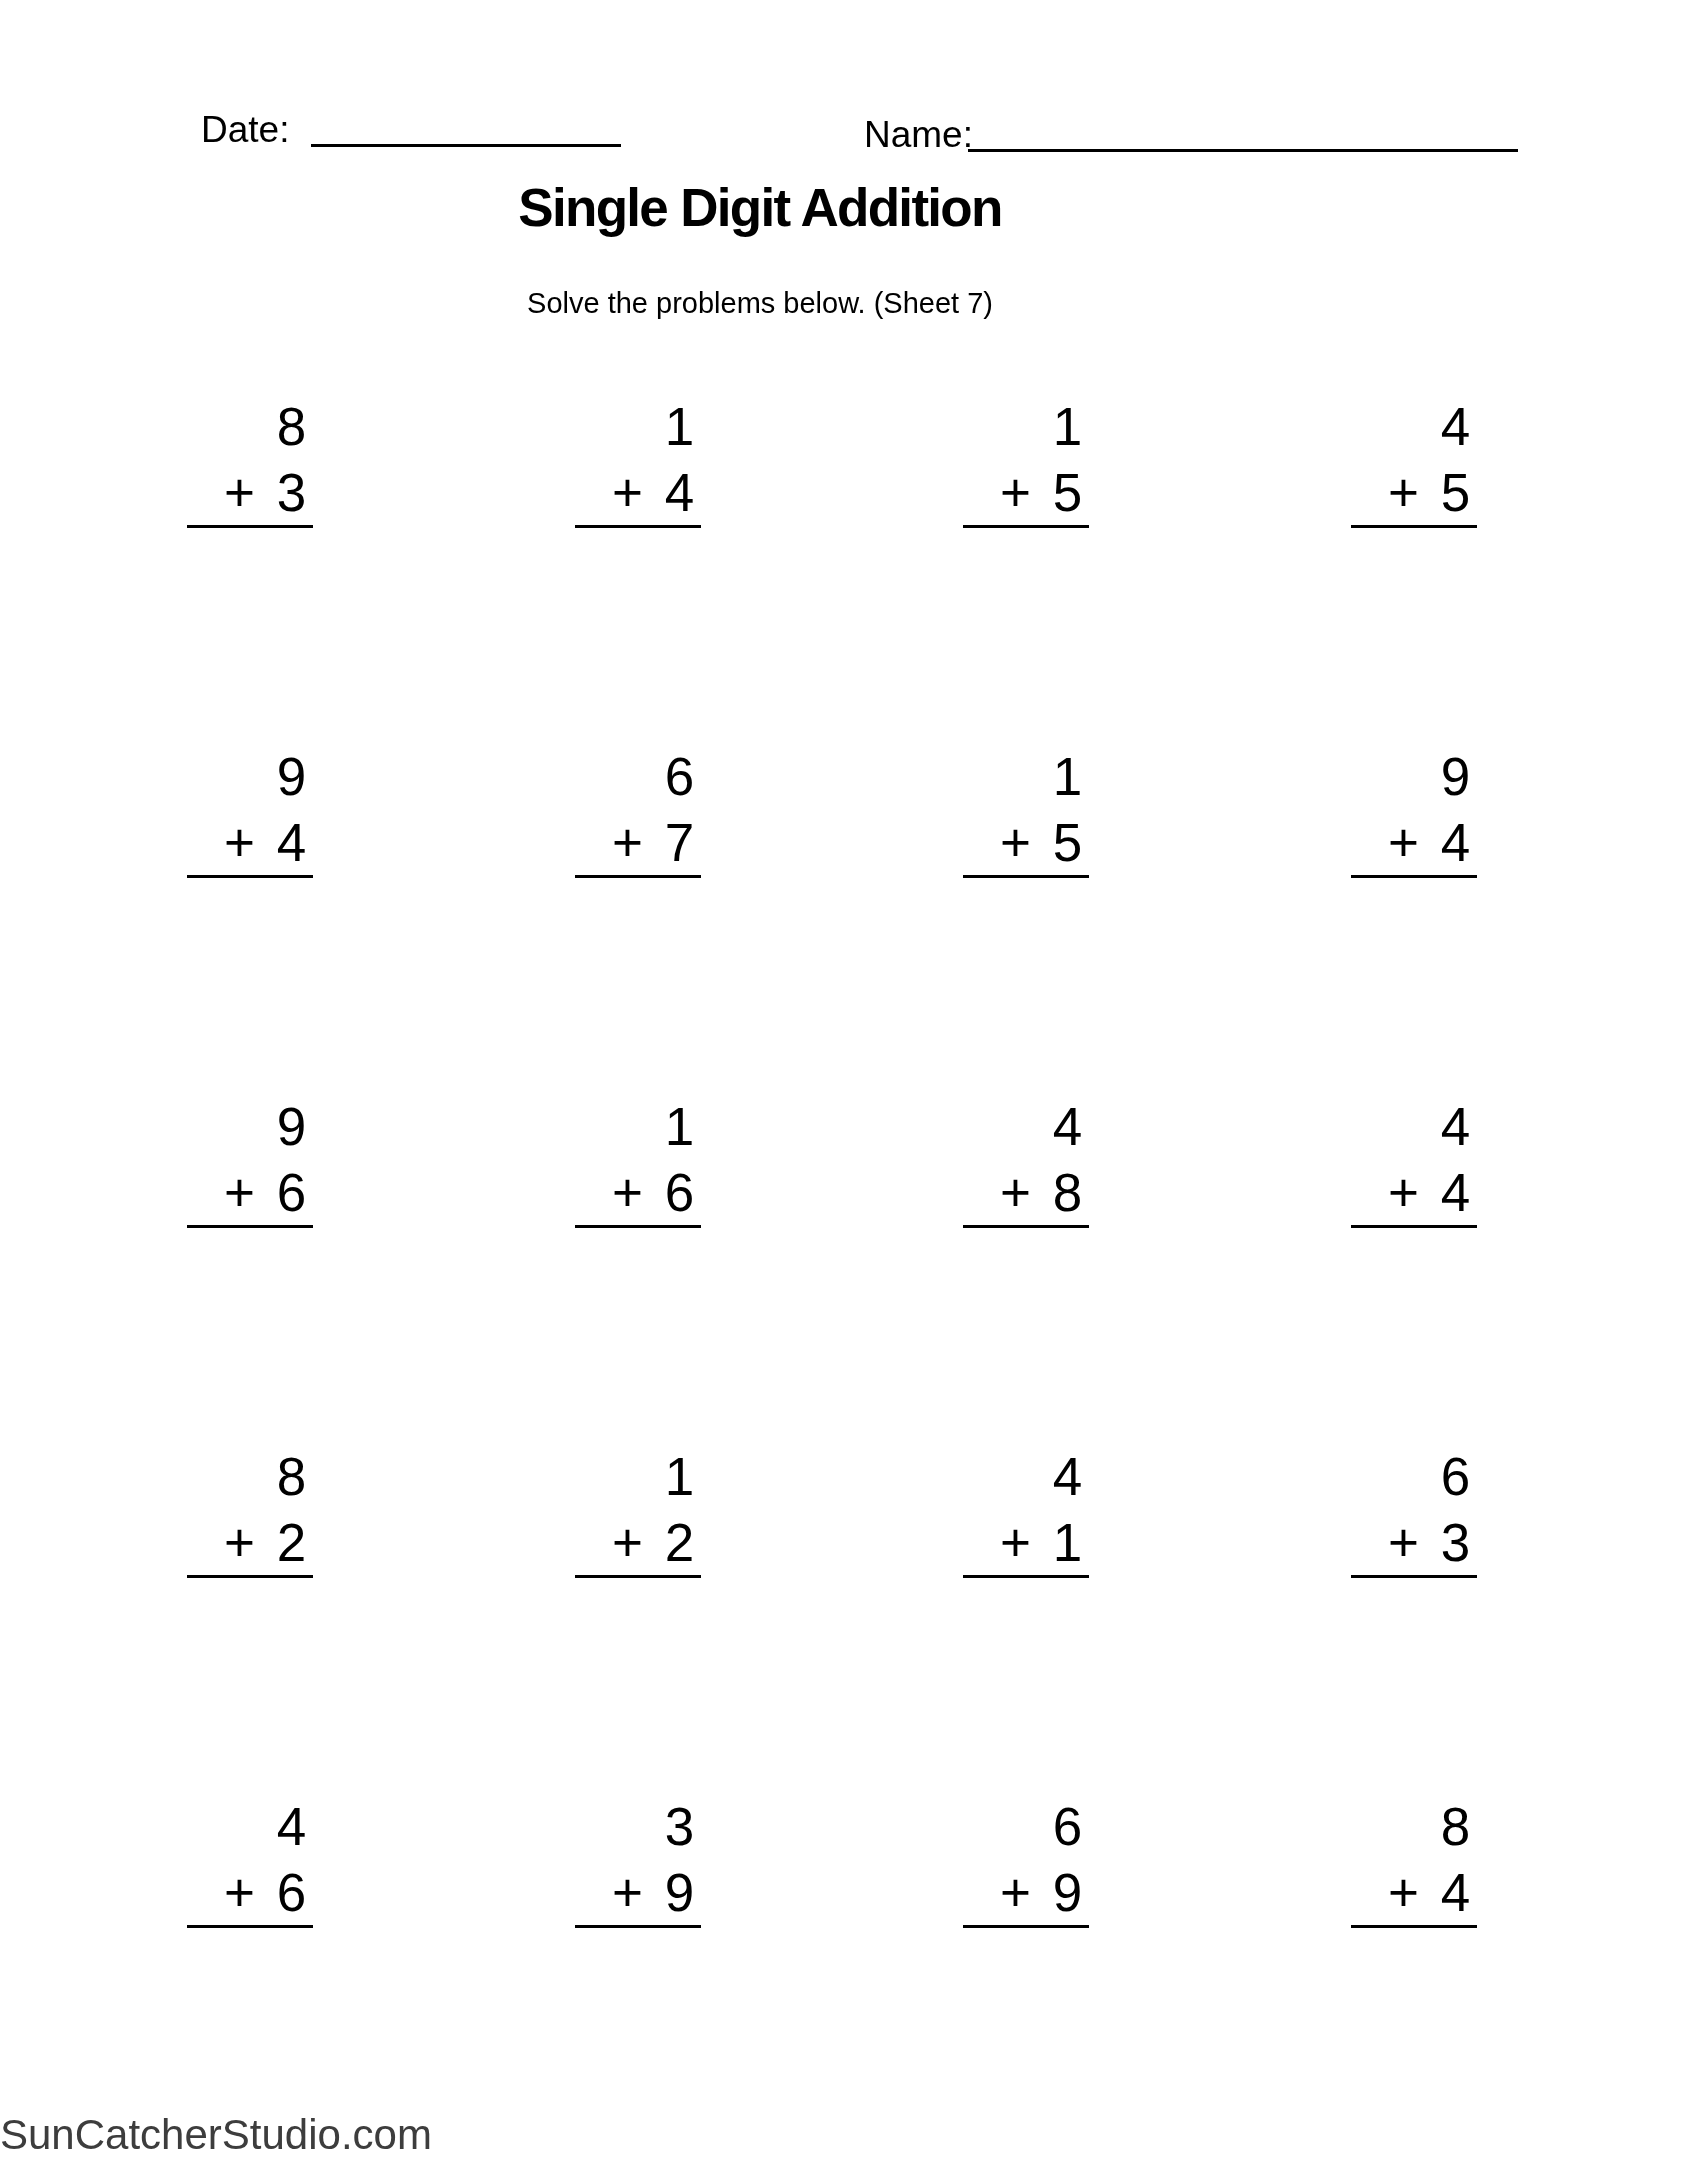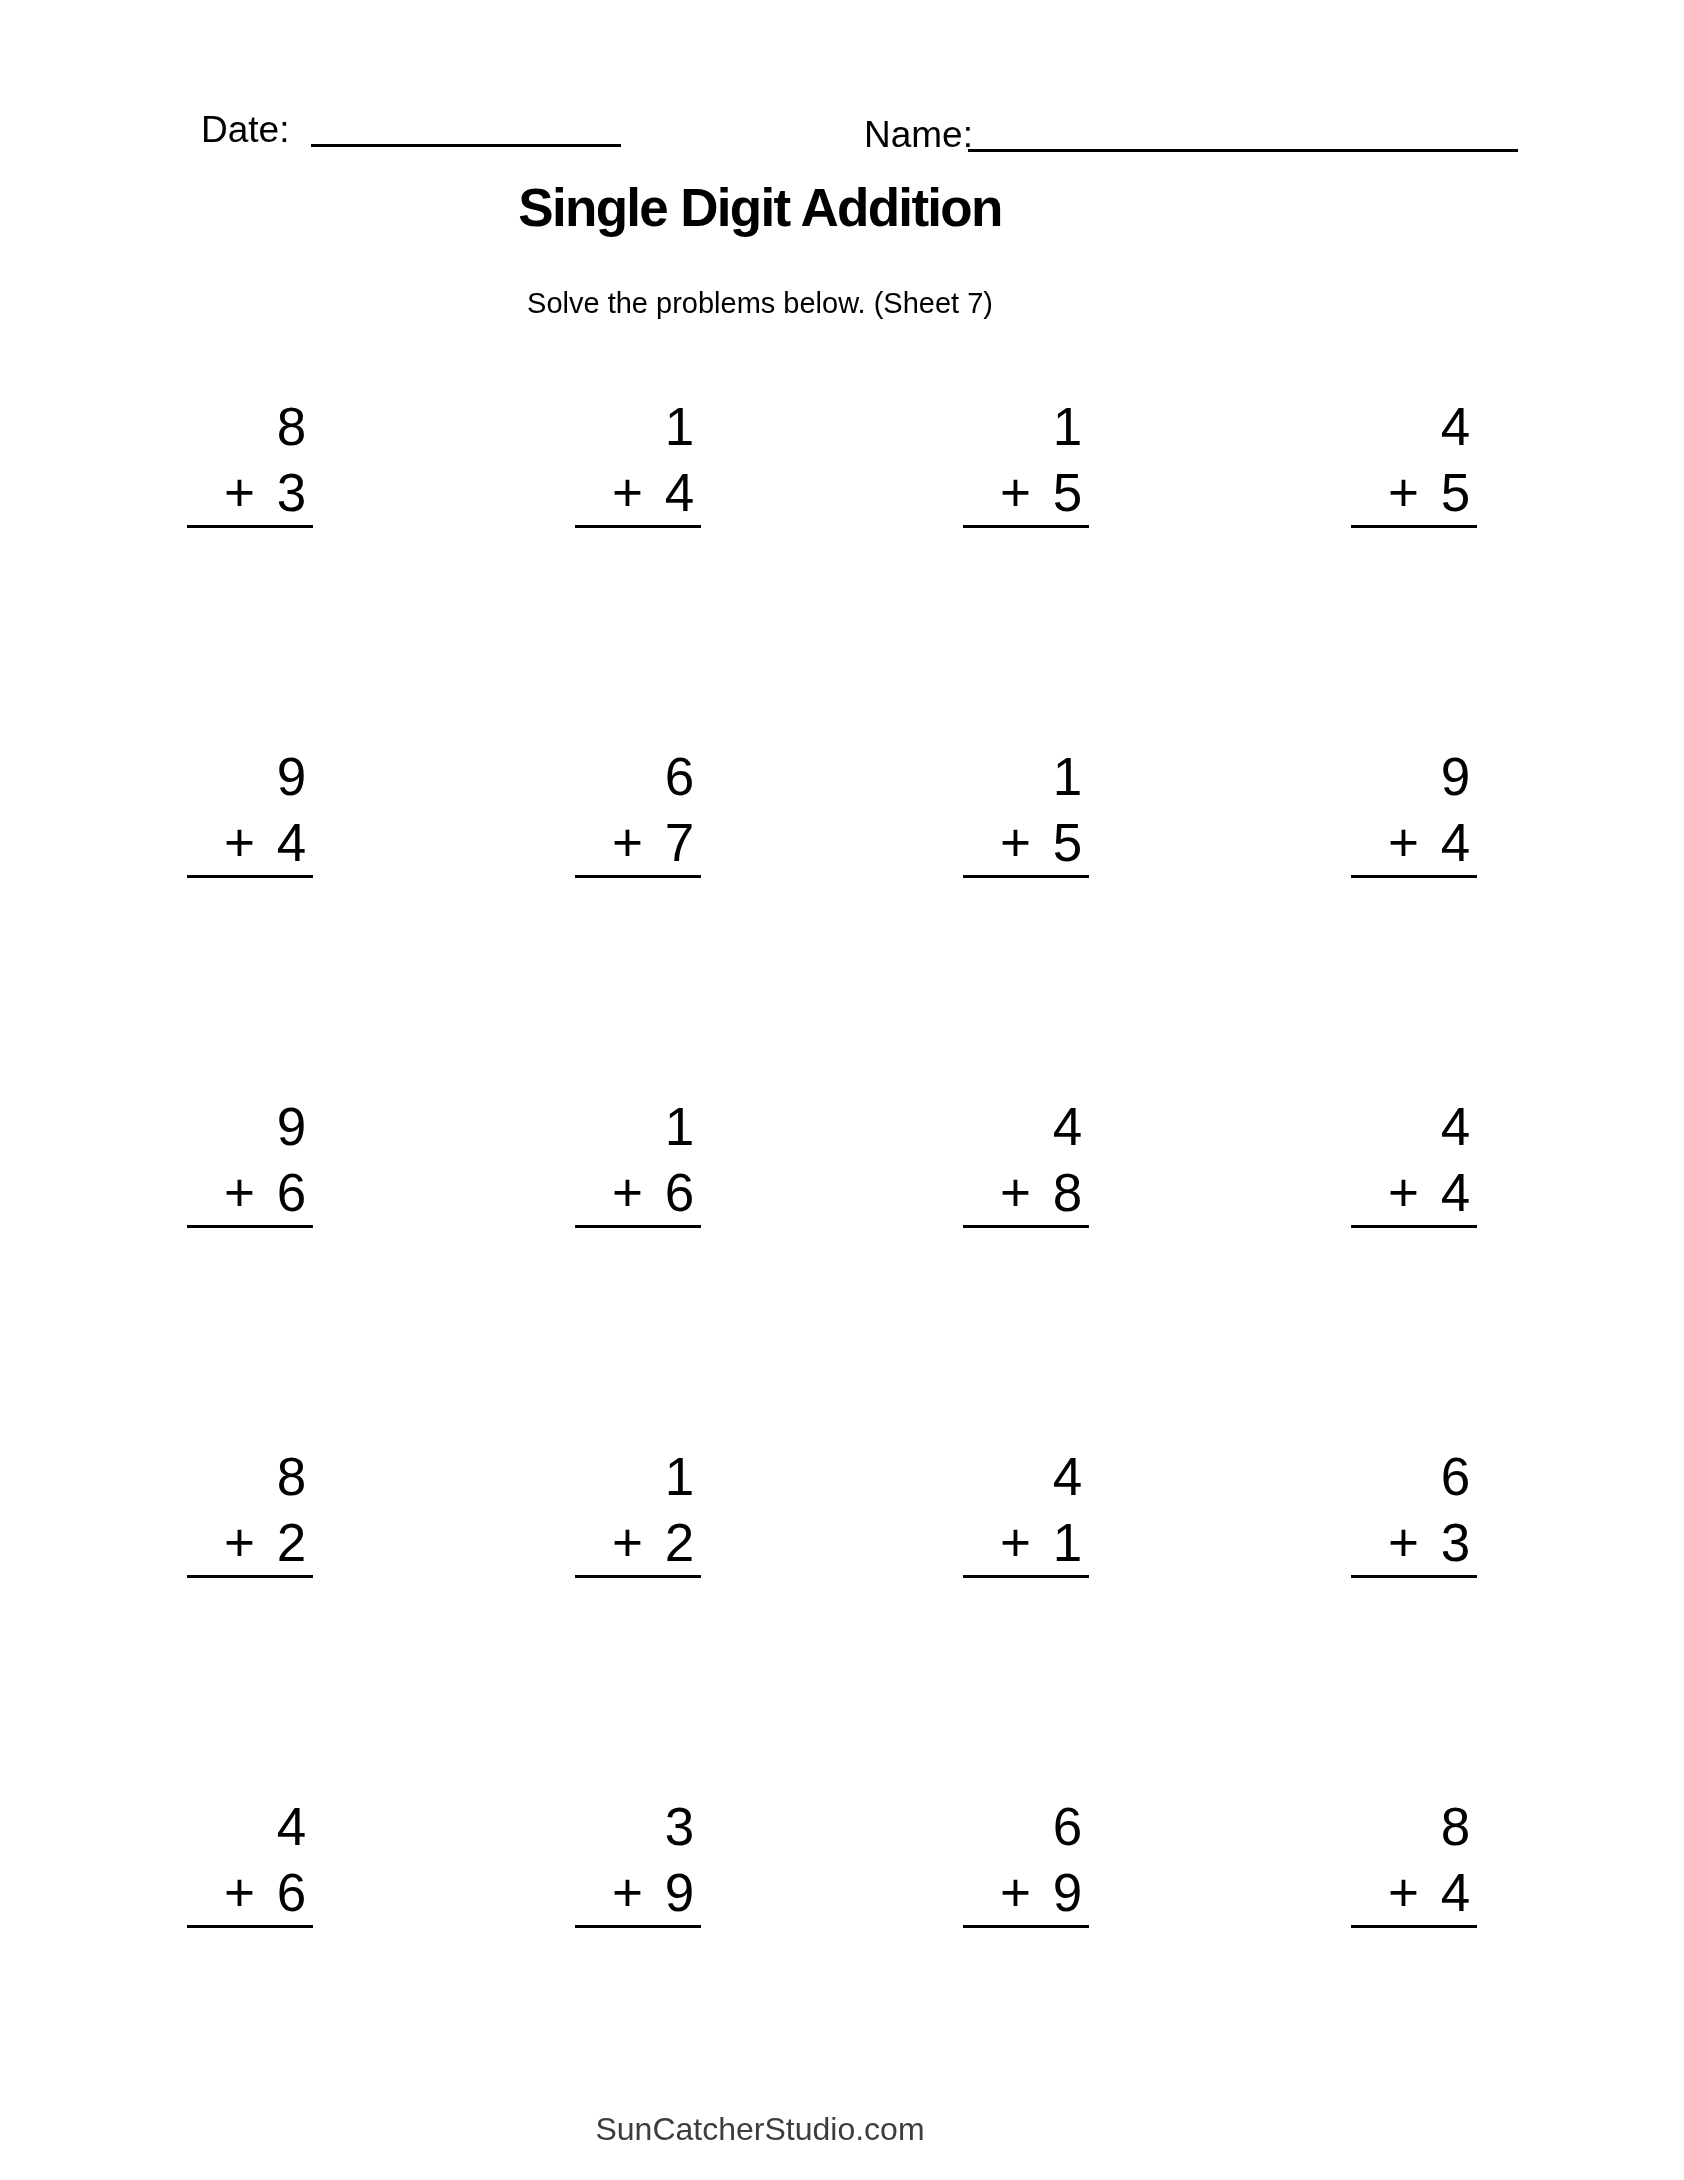--- a/index.html
+++ b/index.html
@@ -89,22 +89,21 @@
     padding-right: 6.8px;
     height: 66px;
   }
 
   
   .footer {
     position: absolute;
     left: 0;
     right: 0;
     top: 2111px;
-    text-align: center;
-    font-size: 32px;
+    font-size: 42px;
     color: #3d3d3d;
   }
 </style>
 </head>
 <body>
 
 <div class="page">
 
   <span class="field-label date-label">Date:</span>
   <div class="write-line date-line"></div>

